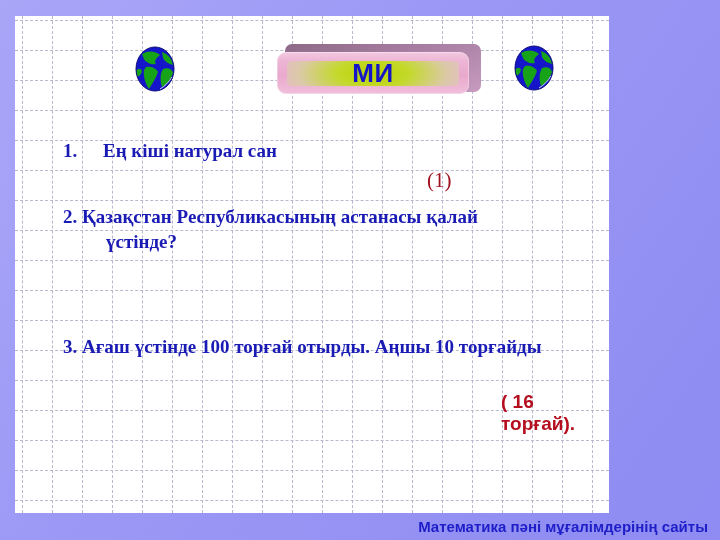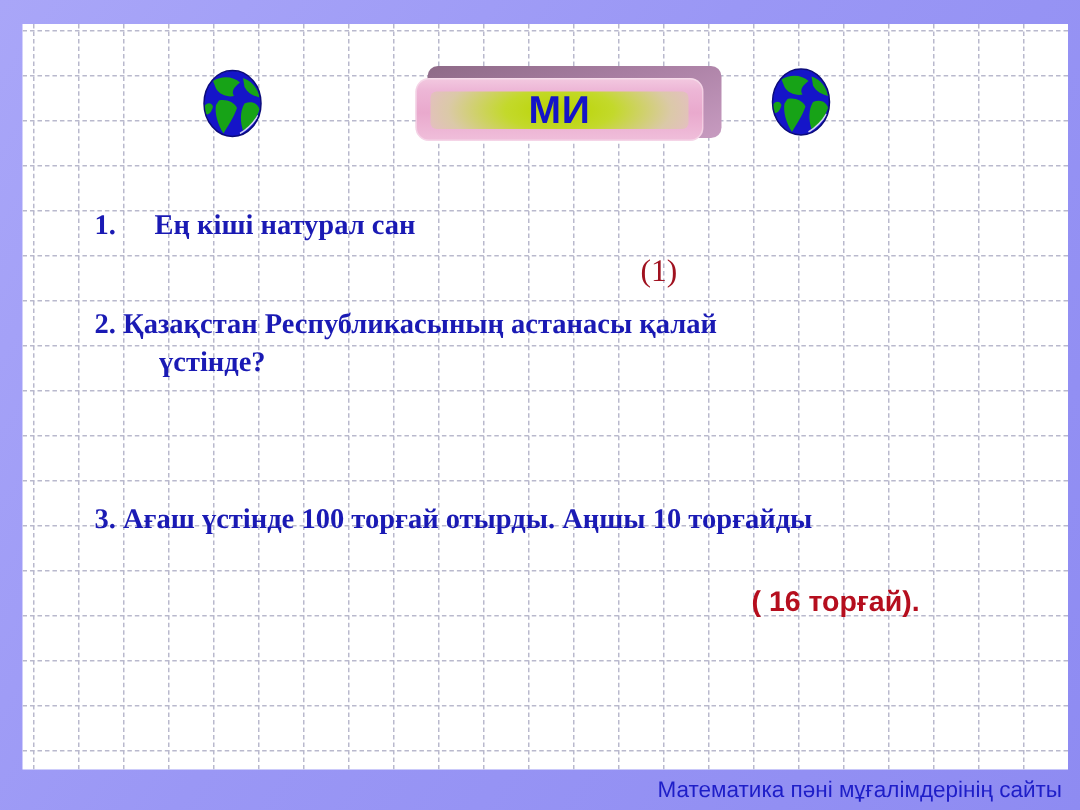--- a/index.html
+++ b/index.html
@@ -28,21 +28,21 @@
     position: absolute;
     inset: 0;
     background: linear-gradient(125deg, #a9a6f8 0%, #9a97f5 45%, #8e8bf2 100%);
   }
 
   
   #paper {
     position: absolute;
     left: 15px;
     top: 16px;
-    width: 697px;
+    width: 594px;
     height: 497px;
     background: #ffffff;
     overflow: hidden;
   }
   
   #grid-v {
     position: absolute;
     inset: 0;
     pointer-events: none;
   }
@@ -160,21 +160,21 @@
   #q3 .cont { display: block; margin-left: 43px; }
   #a3       { left: 486px; top: 375px; }
 
   
   #footer-text {
     position: absolute;
     right: 12px;
     bottom: 5px;
     font-family: "Liberation Sans", sans-serif;
     font-size: 15px;
-    font-weight: normal;
+    font-weight: bold;
     color: #1e1ec8;
     white-space: nowrap;
   }
 </style>
 </head>
 <body>
 
 <div id="slide">
 
   <div id="paper">

